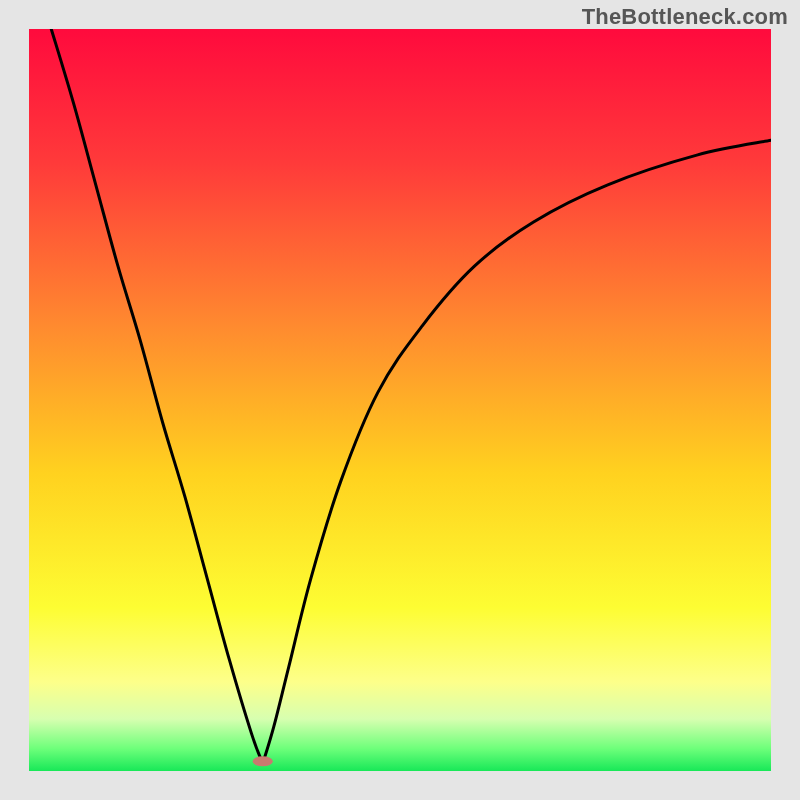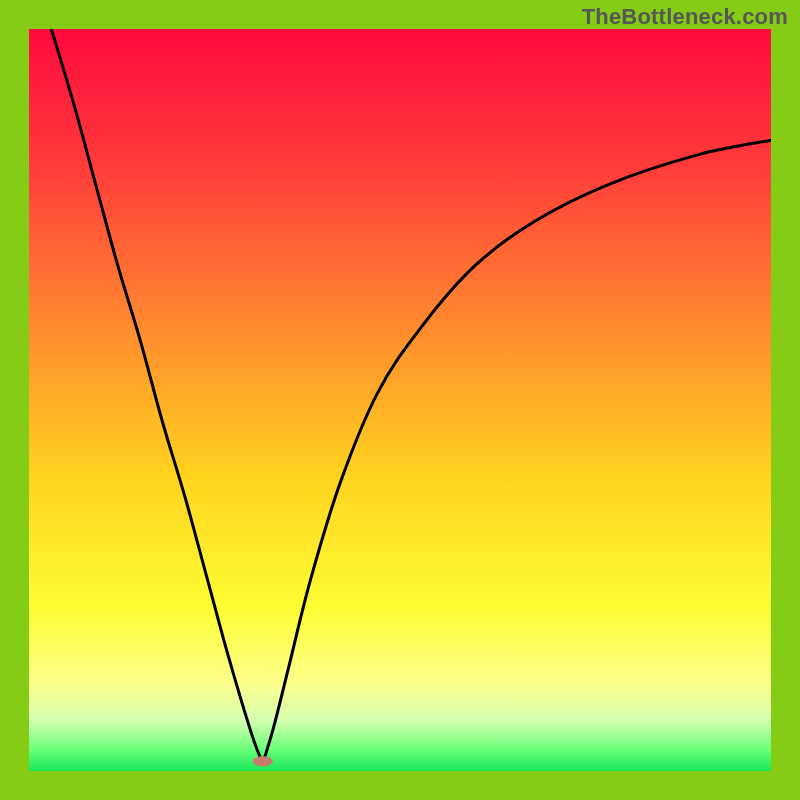--- a/index.html
+++ b/index.html
@@ -8,21 +8,21 @@
     width: 800px;
     height: 800px;
     overflow: hidden;
     font-family: Arial, Helvetica, sans-serif;
     background: #000;
   }
   .frame {
     position: relative;
     width: 800px;
     height: 800px;
-    background: #84cc16;
+    background: #e5e5e5;
   }
   .plot {
     position: absolute;
     left: 29px;
     top: 29px;
     width: 742px;
     height: 742px;
     overflow: hidden;
   }
   .watermark {

